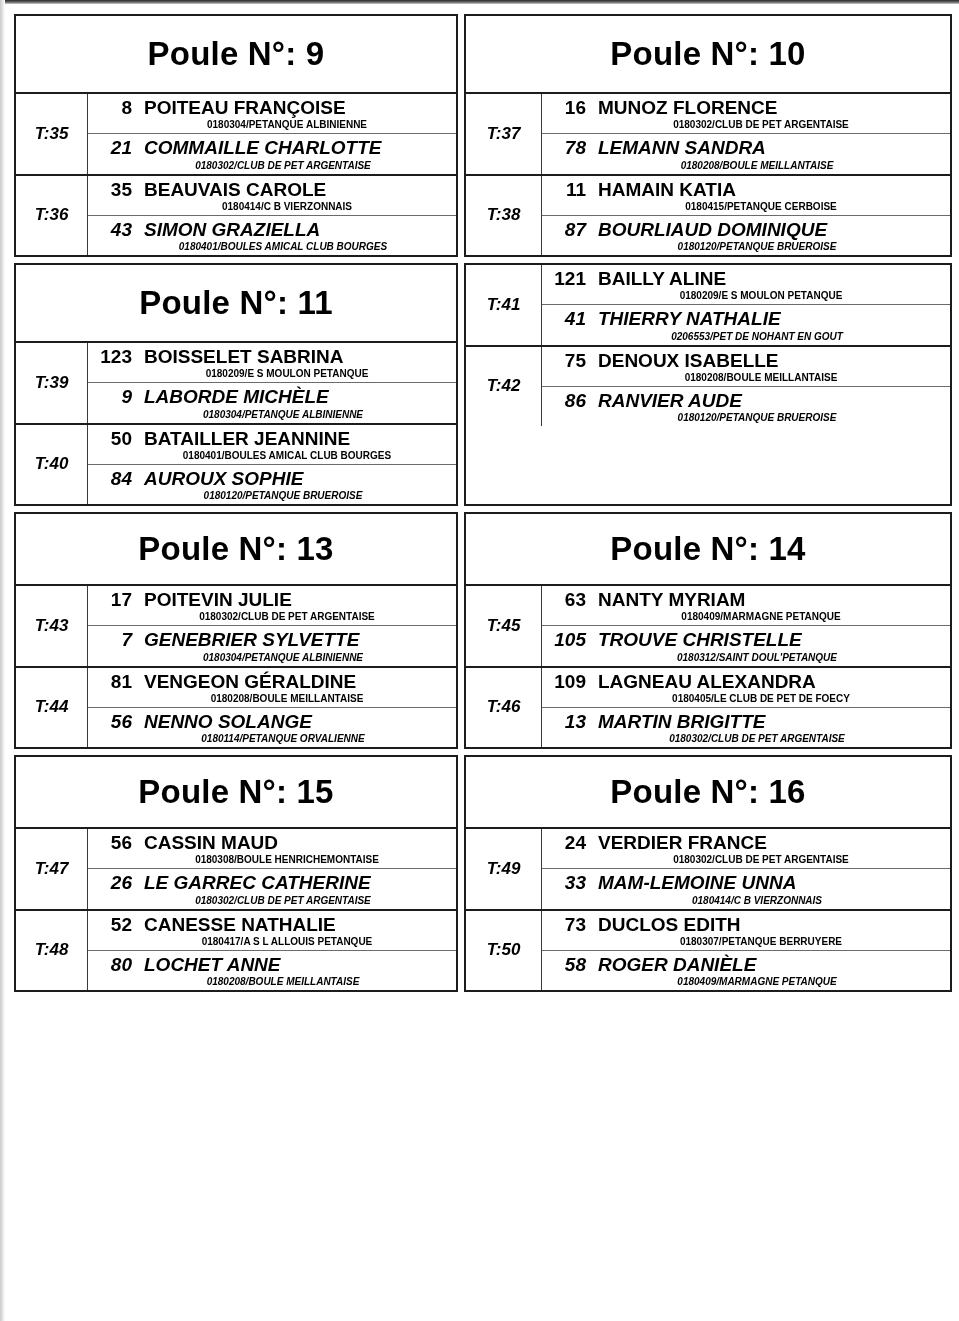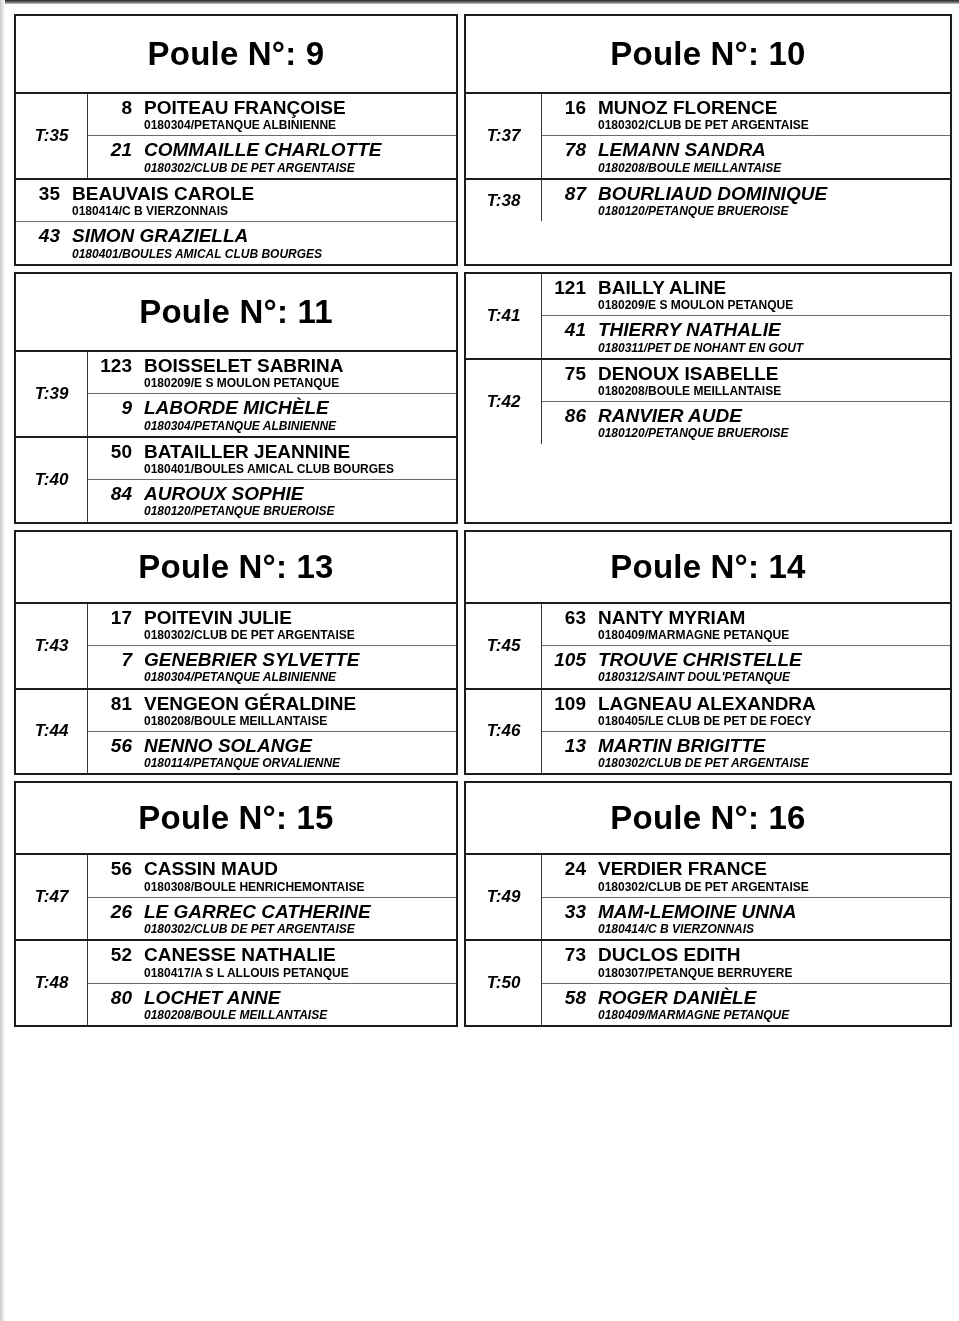--- a/index.html
+++ b/index.html
@@ -87,22 +87,23 @@
     line-height: 1.12;
   }
   .p-num {
     flex: 0 0 56px;
     text-align: right;
     padding-right: 12px;
   }
   .p-label { text-align: left; }
 
   .p-club {
-    font-size: 12px;
+    font-size: 10px;
     font-weight: bold;
+    text-align: center;
     padding: 1px 26px 1px 56px;
     white-space: nowrap;
     line-height: 1.1;
   }
 
   .player.second .p-name,
   .player.second .p-club { font-style: italic; }
 
   .player.second .p-club { padding-right: 34px; }
 </style>
@@ -131,20 +132,21 @@
             <div class="player second">
               <div class="p-name">
                 <span class="p-num">21</span>
                 <span class="p-label">COMMAILLE CHARLOTTE</span>
               </div>
               <div class="p-club">0180302/CLUB DE PET  ARGENTAISE</div>
             </div>
           </div>
         </div>
         <div class="match">
+          <div class="t-cell">T:36</div>
           <div class="players">
             <div class="player first">
               <div class="p-name">
                 <span class="p-num">35</span>
                 <span class="p-label">BEAUVAIS CAROLE</span>
               </div>
               <div class="p-club">0180414/C  B   VIERZONNAIS</div>
             </div>
             <div class="player second">
               <div class="p-name">
@@ -176,20 +178,27 @@
                 <span class="p-num">78</span>
                 <span class="p-label">LEMANN SANDRA</span>
               </div>
               <div class="p-club">0180208/BOULE MEILLANTAISE</div>
             </div>
           </div>
         </div>
         <div class="match">
           <div class="t-cell">T:38</div>
           <div class="players">
+            <div class="player first">
+              <div class="p-name">
+                <span class="p-num">11</span>
+                <span class="p-label">HAMAIN KATIA</span>
+              </div>
+              <div class="p-club">0180415/PETANQUE CERBOISE</div>
+            </div>
             <div class="player second">
               <div class="p-name">
                 <span class="p-num">87</span>
                 <span class="p-label">BOURLIAUD DOMINIQUE</span>
               </div>
               <div class="p-club">0180120/PETANQUE BRUEROISE</div>
             </div>
           </div>
         </div>
       </div>
@@ -251,21 +260,21 @@
                 <span class="p-num">121</span>
                 <span class="p-label">BAILLY ALINE</span>
               </div>
               <div class="p-club">0180209/E S  MOULON PETANQUE</div>
             </div>
             <div class="player second">
               <div class="p-name">
                 <span class="p-num">41</span>
                 <span class="p-label">THIERRY NATHALIE</span>
               </div>
-              <div class="p-club">0180311/PET DE NOHANT EN GOUT</div>
+              <div class="p-club">0206553/PET DE NOHANT EN GOUT</div>
             </div>
           </div>
         </div>
         <div class="match">
           <div class="t-cell">T:42</div>
           <div class="players">
             <div class="player first">
               <div class="p-name">
                 <span class="p-num">75</span>
                 <span class="p-label">DENOUX ISABELLE</span>

